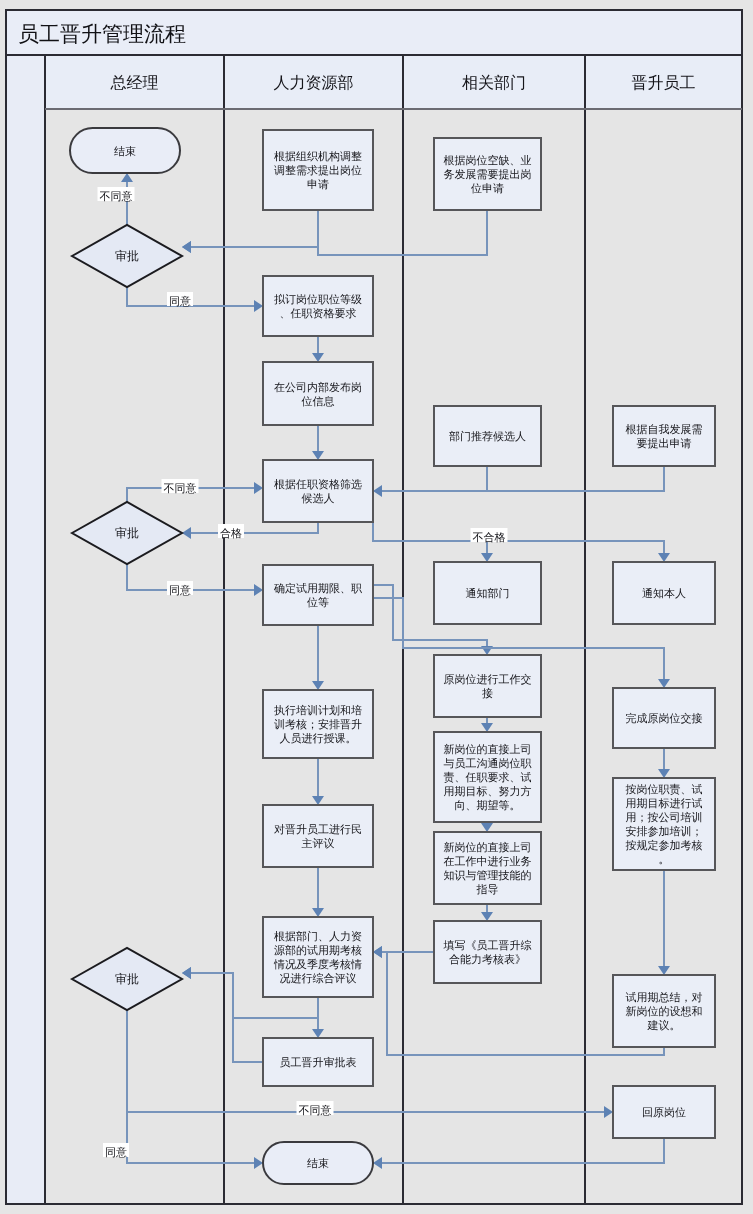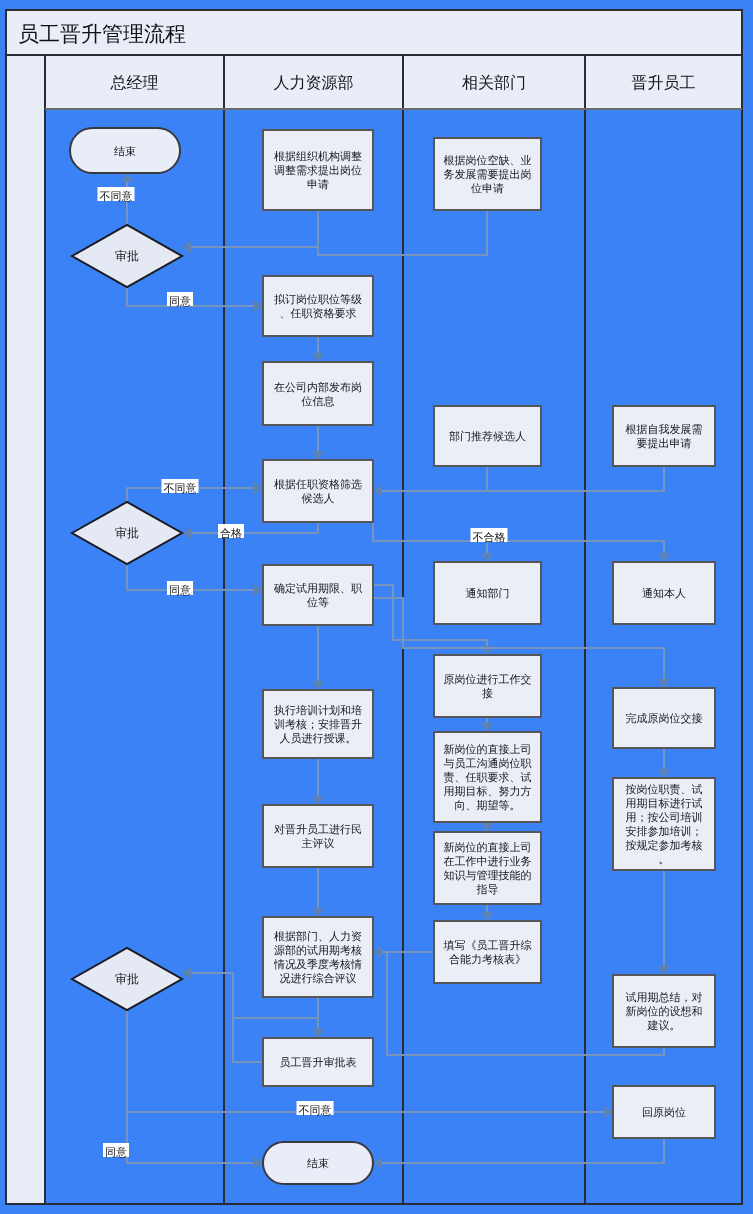--- a/index.html
+++ b/index.html
@@ -1,17 +1,17 @@
 <!DOCTYPE html>
 <html><head>
 <meta charset="utf-8">
 <style>
   html,body{margin:0;padding:0;background:#ffffff;}
   body{font-family:"Liberation Serif","DejaVu Serif",serif;}
-  #stage{position:relative;width:753px;height:1214px;background:#3b82f6;overflow:hidden;}
+  #stage{position:relative;width:753px;height:1214px;background:#e5e5e5;overflow:hidden;}
   #chart{position:absolute;left:0;top:0;}
   .frame-outer{fill:none;stroke:#2b2b33;stroke-width:2;}
   .band{fill:#e8ecf6;stroke:#2b2b33;stroke-width:2;}
   .hdr-cell{fill:#e8edf7;stroke:#2b2b33;stroke-width:2;}
   .title-cell{fill:#e9edf7;stroke:#2b2b33;stroke-width:2;}
   .lane-div{stroke:#2b2b33;stroke-width:2;}
   .hdr-rule{stroke:#6b6b72;stroke-width:2;}
   .node-box{fill:#eaeef7;stroke:#565659;stroke-width:2;}
   .node-term{fill:#e9edf7;stroke:#3a3a3e;stroke-width:2;}
   .node-dec{fill:#e4e9f4;stroke:#1b1b1f;stroke-width:2;}

